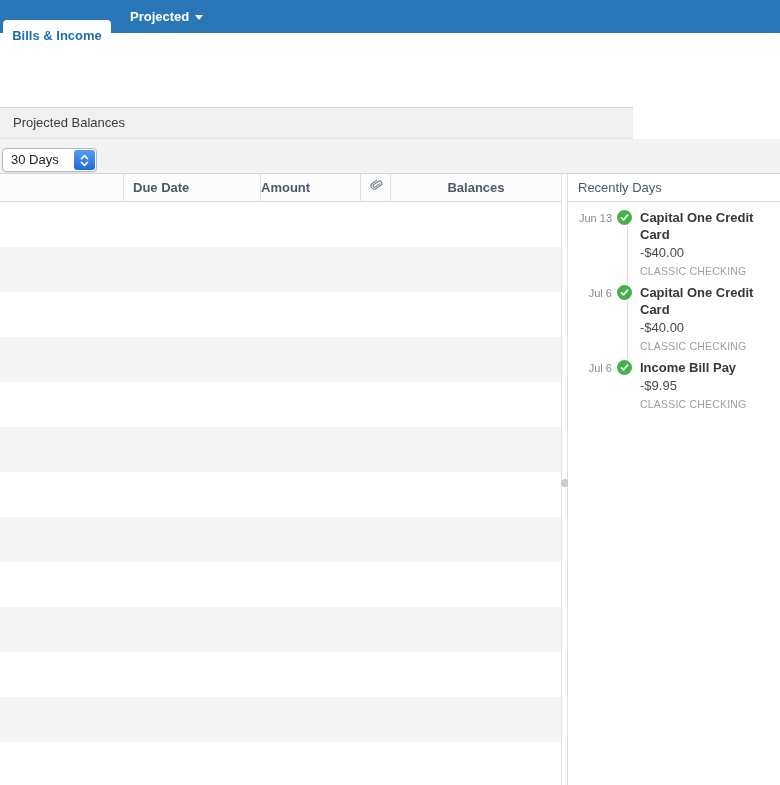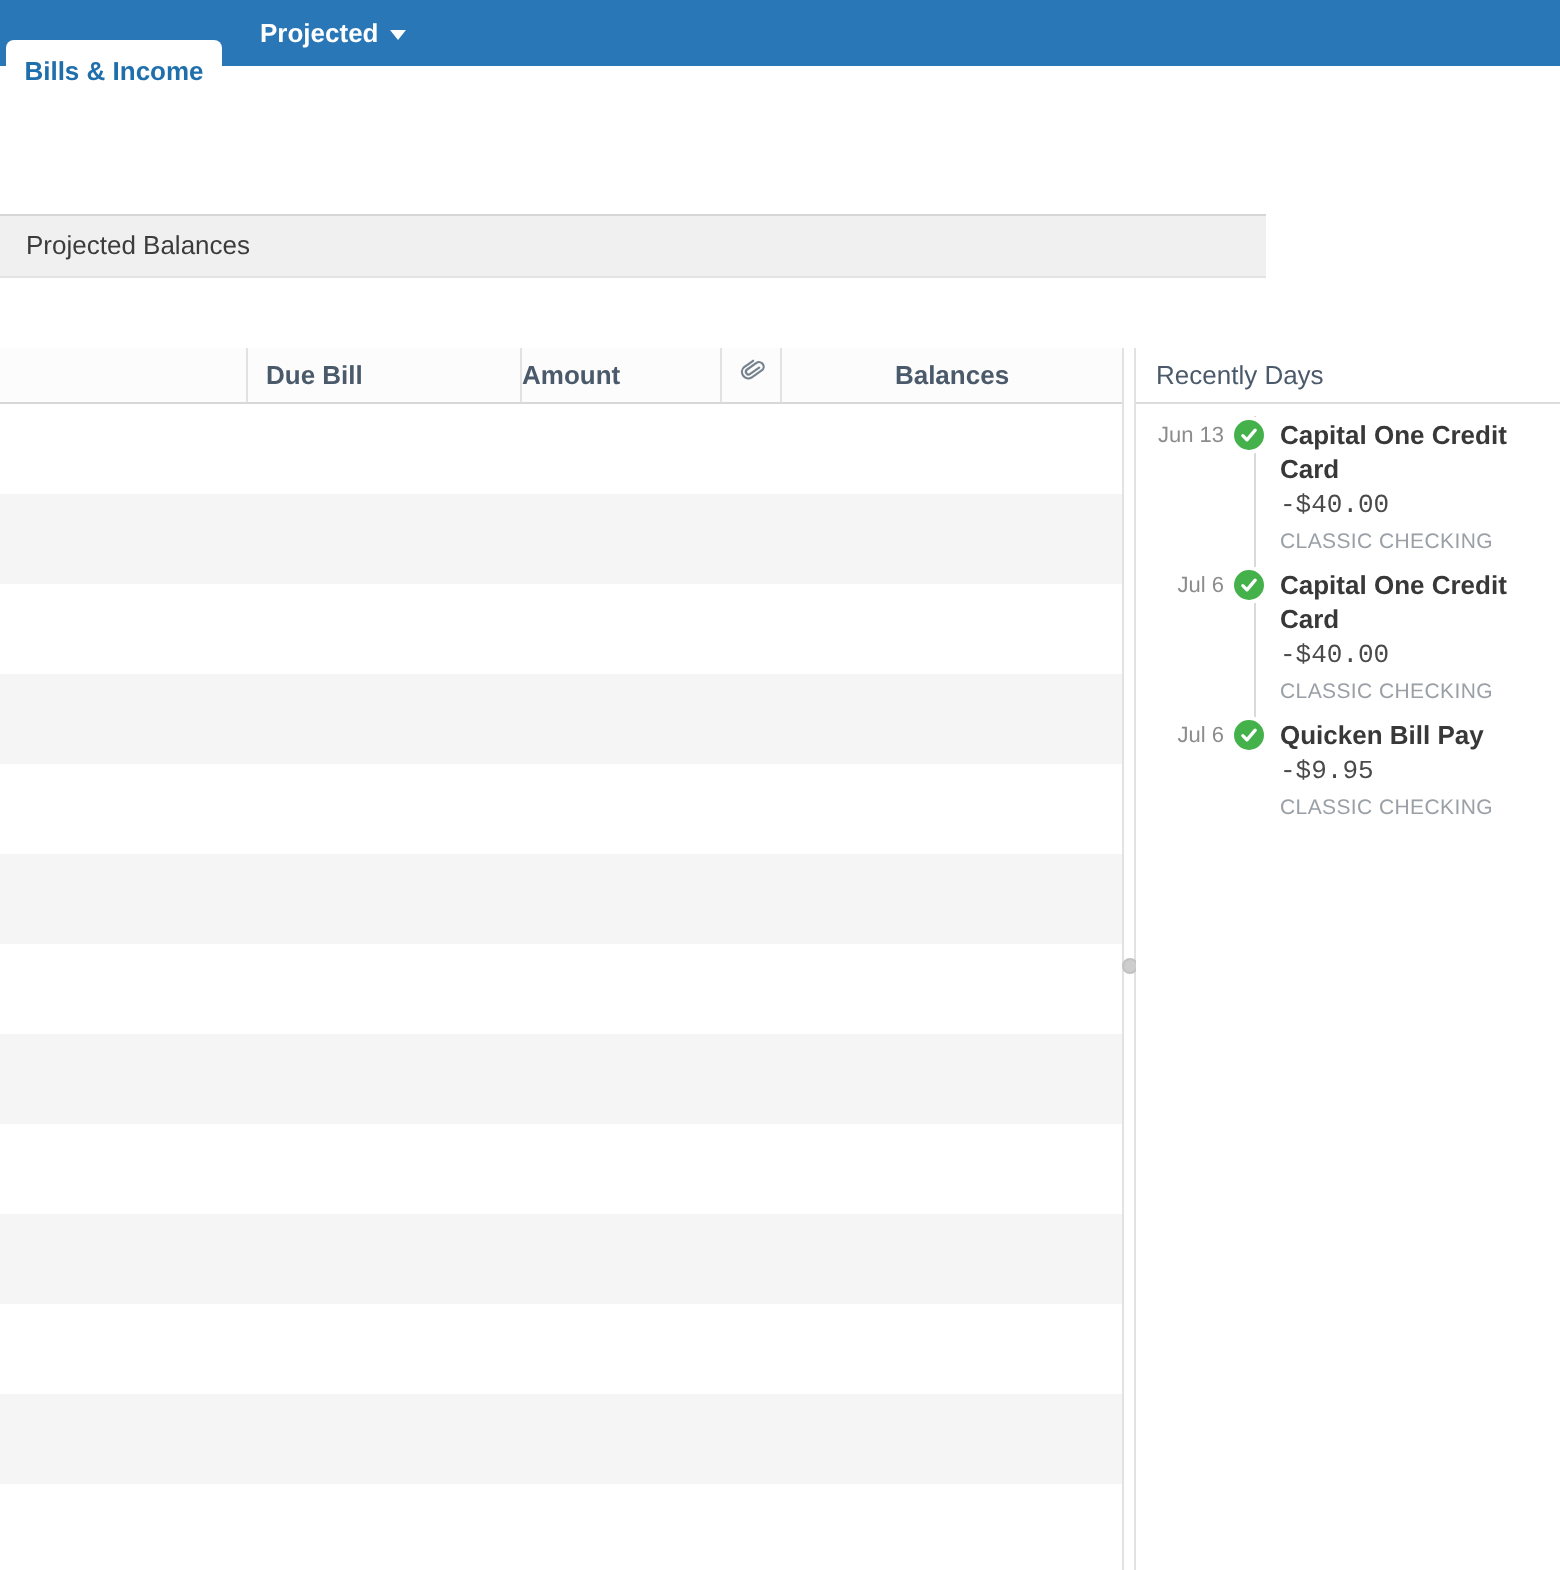--- a/index.html
+++ b/index.html
@@ -60,44 +60,55 @@
     padding-left: 10px; font-size: 13px; color: #4b5a6b; }
   .timeline { position: absolute; left: 59px; top: 34px; width: 1px; height: 166px; background: #d9d9d9; }
   .entries { position: absolute; top: 28px; left: 0; right: 0; padding-top: 4px; }
   .entry { display: flex; align-items: flex-start; padding: 2px 0 2px 0; min-height: 56px; }
   .e-date { width: 44px; text-align: right; font-size: 11px; color: #8c8c8c; padding-top: 4px; flex: none; }
   .e-icon { flex: none; margin-left: 3px; width: 19px; height: 19px; border-radius: 50%;
     background: #44b14a; border: 2px solid #ffffff; position: relative; z-index: 2;
     display: flex; align-items: center; justify-content: center; }
   .e-body { margin-left: 6px; padding-top: 1px; }
   .e-payee { font-size: 13px; font-weight: bold; color: #383838; line-height: 17px; }
-  .e-amount { font-size: 13px; color: #4a4a4a; line-height: 20px; font-family: Liberation Mono, monospace; }
+  .e-amount { font-size: 13px; color: #4a4a4a; line-height: 20px; }
   .e-account { font-size: 10.5px; color: #9aa0a6; line-height: 16px; letter-spacing: 0.2px; }
 </style>
 </head>
 <body>
 
 <div id="app">
 
   <div class="tabbar">
     <div class="tab-active">Bills &amp; Income</div>
     <div class="tab-plain">
       <span>Projected</span><span class="caret-down"></span>
     </div>
   </div>
 
   <div class="section-bar">
     <div class="label">Projected Balances</div>
   </div>
 
+  <div class="filter-bar">
+    <div class="select">
+      <span class="val">30 Days</span>
+      <span class="stepper">
+        <svg width="9" height="13" viewBox="0 0 9 13">
+          <path d="M1.5 4.6 L4.5 1.6 L7.5 4.6" stroke="#fff" stroke-width="1.6" fill="none" stroke-linecap="round" stroke-linejoin="round"></path>
+          <path d="M1.5 8.4 L4.5 11.4 L7.5 8.4" stroke="#fff" stroke-width="1.6" fill="none" stroke-linecap="round" stroke-linejoin="round"></path>
+        </svg>
+      </span>
+    </div>
+  </div>
 
   <div class="bills-table">
     <div class="thead">
       <div class="th c1"></div>
-      <div class="th c2">Due Bill</div>
+      <div class="th c2">Due Date</div>
       <div class="th c3">Amount</div>
       <div class="th c4">
         <span class="clip">
           <svg width="14" height="14" viewBox="0 0 16 16" style="transform: rotate(10deg);">
             <path d="M11.8 6.0 L7.4 10.4 a1.55 1.55 0 0 1 -2.2 -2.2 L9.8 3.6 a2.6 2.6 0 0 1 3.7 3.7 L8.5 12.3 a3.7 3.7 0 0 1 -5.2 -5.2 L7.7 2.7" fill="none" stroke="#76828f" stroke-width="1.25" stroke-linecap="round"></path>
           </svg>
         </span>
       </div>
       <div class="th c5">Balances</div>
     </div>
@@ -155,21 +166,21 @@
       </div>
 
       <div class="entry">
         <div class="e-date">Jul 6</div>
         <div class="e-icon">
           <svg width="11" height="11" viewBox="0 0 16 16">
               <path d="M3.5 8.5 L6.5 11.5 L12.5 4.5" stroke="#fff" stroke-width="2.4" fill="none" stroke-linecap="round" stroke-linejoin="round"></path>
             </svg>
         </div>
         <div class="e-body">
-          <div class="e-payee">Quicken Bill Pay</div>
+          <div class="e-payee">Income Bill Pay</div>
           <div class="e-amount">-$9.95</div>
           <div class="e-account">CLASSIC CHECKING</div>
         </div>
       </div>
 
     </div>
   </div>
 
 </div>
 

